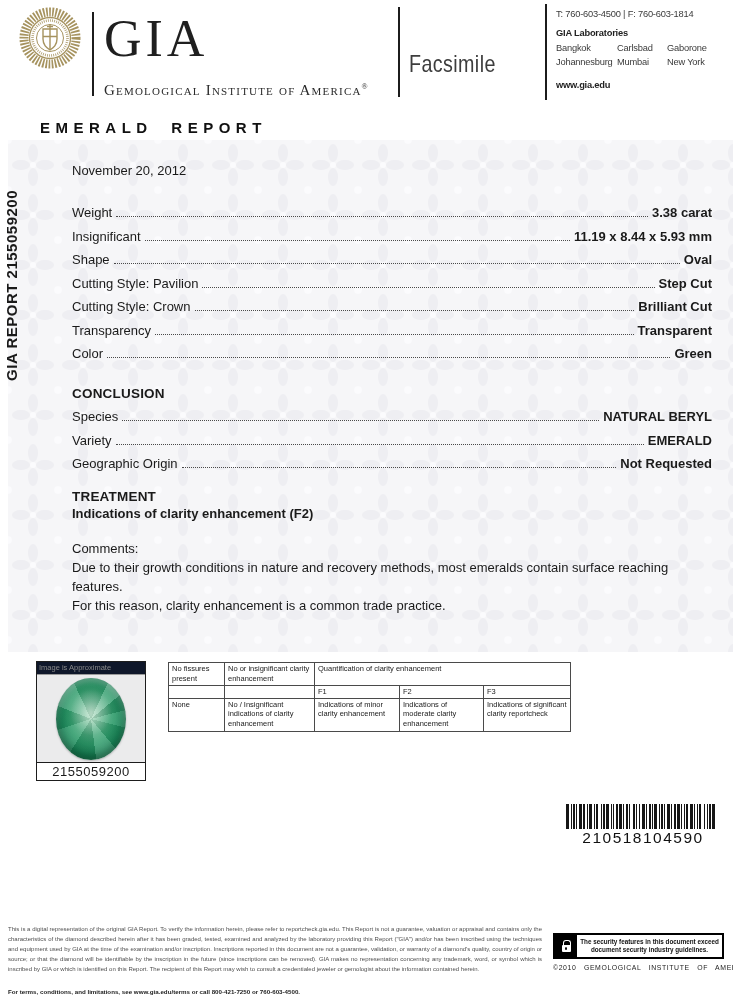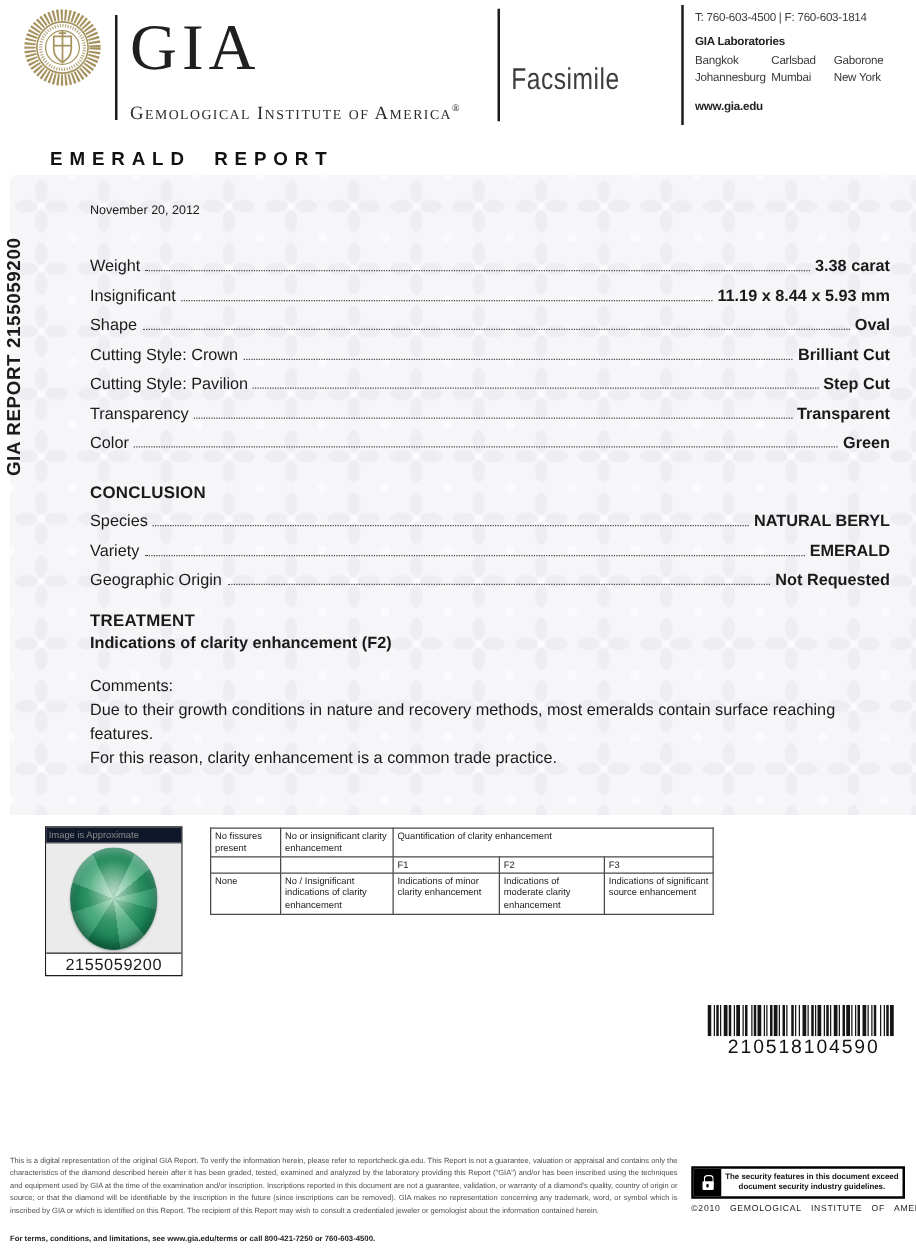--- a/index.html
+++ b/index.html
@@ -22,21 +22,21 @@
   .addr .b { font-weight:bold; color:#222; }
   .labs-title { margin-top:5px; }
   .city-grid { display:grid; grid-template-columns:61px 50px auto; margin-top:1px; }
   .website { margin-top:9px; }
 
   
   .rpt-title { position:absolute; left:40px; top:119px; font-size:15px; font-weight:bold; letter-spacing:5.5px; word-spacing:9px; color:#111; }
   .wm-panel { position:absolute; left:8px; top:140px; width:725px; height:512px; }
   .side-label { position:absolute; left:3px; top:190px; writing-mode:vertical-rl; transform:rotate(180deg); font-size:15px; font-weight:bold; letter-spacing:.5px; color:#1a1a1a; }
 
-  .date { position:absolute; left:72px; top:163px; font-size:10px; }
+  .date { position:absolute; left:72px; top:163px; font-size:13px; }
 
   
   .rows { position:absolute; left:72px; width:640px; }
   .specs { top:204px; }
   .row { display:flex; align-items:flex-end; height:16px; margin-bottom:7.5px; font-size:13px; }
   .row .lbl { white-space:nowrap; }
   .row .leader { flex:1; border-bottom:1.6px dotted #4a4a4a; margin:0 4px 3px 4px; }
   .row .val { white-space:nowrap; font-weight:bold; }
   .gap-before { margin-top:6px; }
   .sec-title { position:absolute; left:72px; font-size:13.5px; font-weight:bold; letter-spacing:.2px; }
@@ -159,28 +159,28 @@
         <span class="lbl">Insignificant</span>
         <span class="leader"></span>
         <span class="val">11.19 x 8.44 x 5.93 mm</span>
       </div>
     <div class="row">
         <span class="lbl">Shape</span>
         <span class="leader"></span>
         <span class="val">Oval</span>
       </div>
     <div class="row">
+        <span class="lbl">Cutting Style: Pavilion</span>
+        <span class="leader"></span>
+        <span class="val">Step Cut</span>
+      </div>
+    <div class="row">
         <span class="lbl">Cutting Style: Crown</span>
         <span class="leader"></span>
         <span class="val">Brilliant Cut</span>
-      </div>
-    <div class="row">
-        <span class="lbl">Cutting Style: Pavilion</span>
-        <span class="leader"></span>
-        <span class="val">Step Cut</span>
       </div>
     <div class="row gap-before">
         <span class="lbl">Transparency</span>
         <span class="leader"></span>
         <span class="val">Transparent</span>
       </div>
     <div class="row">
         <span class="lbl">Color</span>
         <span class="leader"></span>
         <span class="val">Green</span>
@@ -241,21 +241,21 @@
       <td></td>
       <td class="grade">F1</td>
       <td class="grade">F2</td>
       <td class="grade">F3</td>
     </tr>
     <tr class="desc">
       <td>None</td>
       <td>No / Insignificant indications of clarity enhancement</td>
       <td>Indications of minor clarity enhancement</td>
       <td>Indications of moderate clarity enhancement</td>
-      <td>Indications of significant source enhancement</td>
+      <td>Indications of significant clarity reportcheck</td>
     </tr>
   </tbody>
     </table>
 
   <div class="barcode">
       <span class="bar" style="width: 3px;"></span>
       <span style="width: 2px;"></span>
       <span class="bar" style="width: 1px;"></span>
       <span style="width: 1px;"></span>
       <span class="bar" style="width: 2px;"></span>

